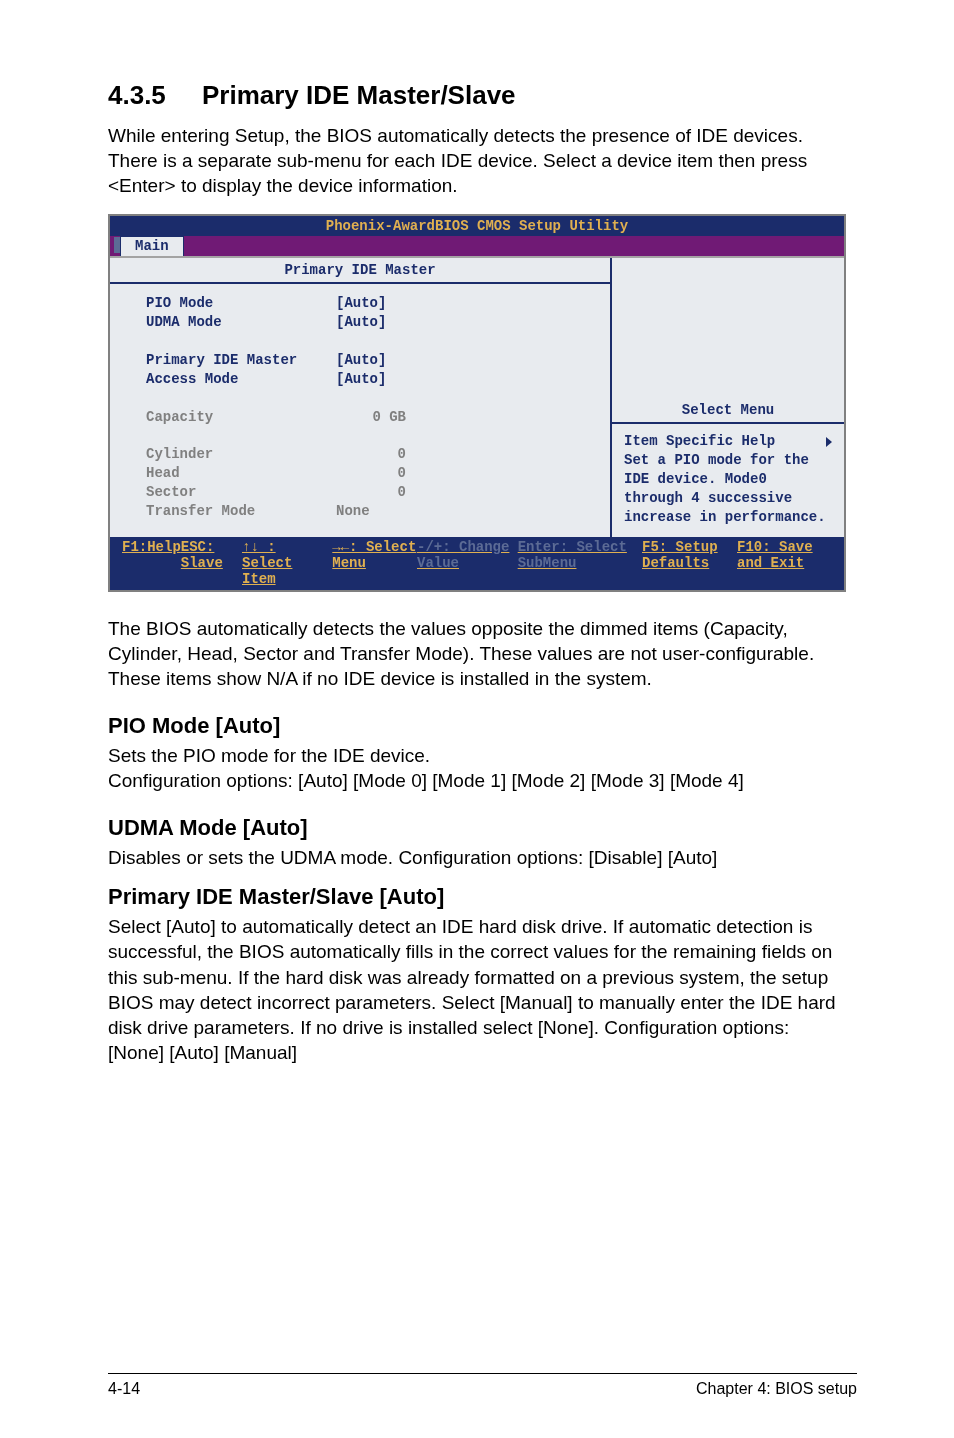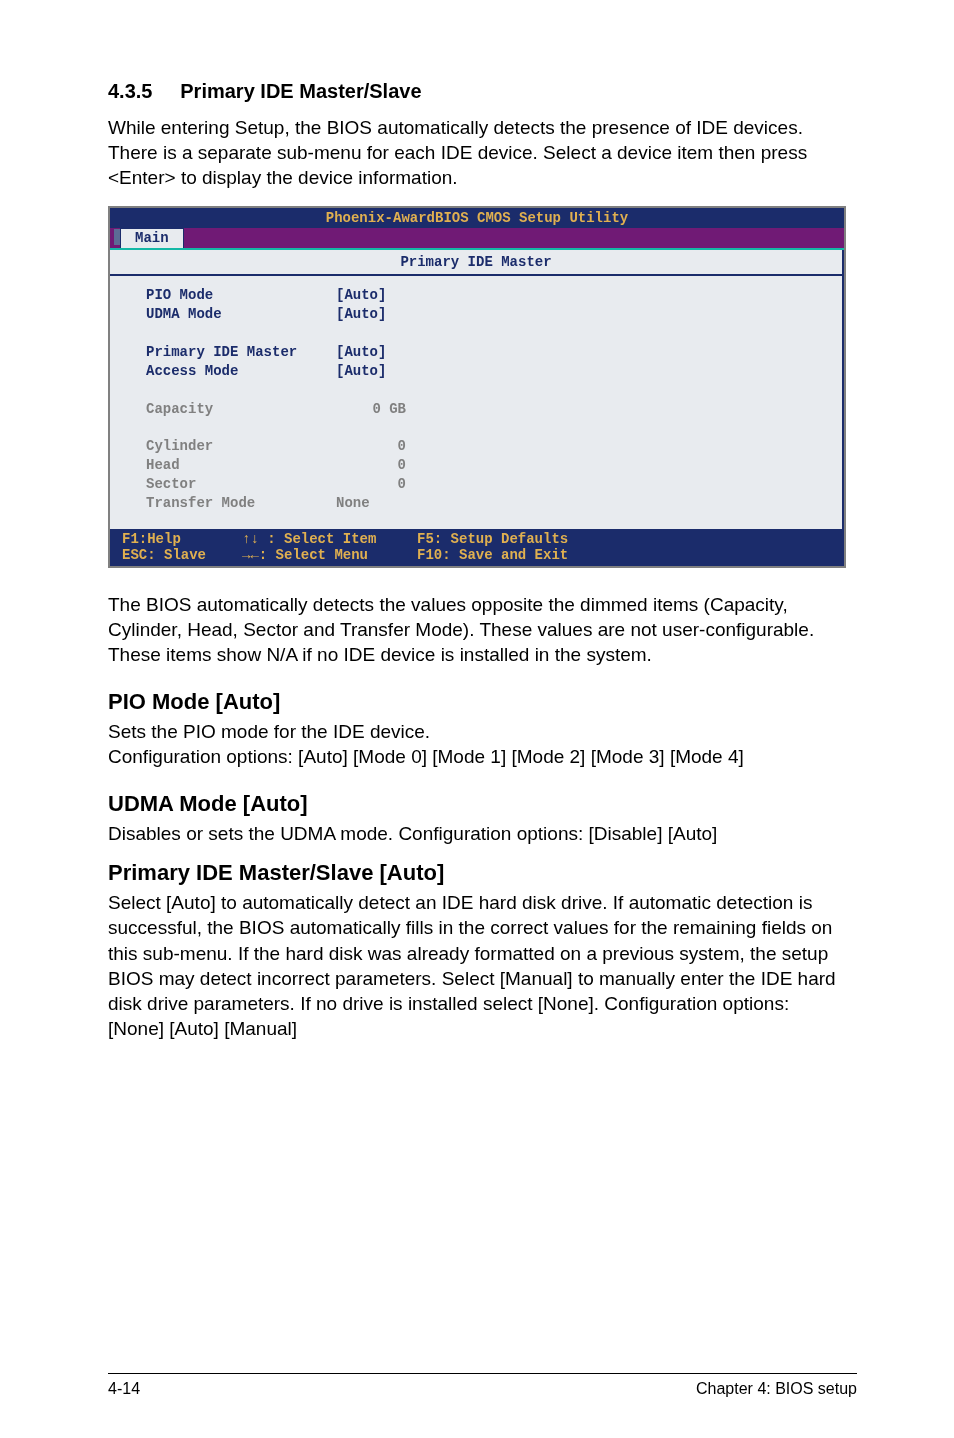--- a/index.html
+++ b/index.html
@@ -5,21 +5,21 @@
   * { margin: 0; padding: 0; box-sizing: border-box; }
   html, body { width: 954px; height: 1438px; }
   body {
     font-family: Arial, Helvetica, sans-serif;
     color: #000;
     background: #fff;
     padding: 80px 108px 0 108px;
     position: relative;
   }
   h2.section {
-    font-size: 20px;
+    font-size: 26px;
     font-weight: bold;
     margin-bottom: 12px;
   }
   p.body {
     font-size: 19px;
     line-height: 1.32;
     margin-bottom: 14px;
   }
   h3.sub {
     font-size: 22px;
@@ -64,21 +64,21 @@
     position: absolute;
     left: 4px;
     top: 1px;
     width: 8px;
     height: 16px;
     background: #5c6b95;
   }
   .bios-columns {
     display: flex;
     align-items: flex-end;
-    border-top: 2px solid #14b8a6;
+    border-top: 2px solid #a3a3a3;
   }
   .bios-left {
     flex: 1;
     border-right: 2px solid #1b2c6b;
     display: flex;
     flex-direction: column;
   }
   .bios-right {
     width: 232px;
     display: flex;
@@ -116,21 +116,21 @@
     border-left: 6px solid #1b2c6b;
     margin-right: 2px;
   }
   .bios-footer {
     background: #1b2c6b;
     color: #e0b050;
     padding: 2px 12px 3px 12px;
     font-weight: bold;
     display: flex;
   }
-  .bf-col { display: flex; flex-direction: column; }
+  .bf-col { display: flex; flex-direction: row; text-decoration: underline; }
   .bf-c1 { width: 120px; }
   .bf-c2 { width: 175px; }
   .bf-c3 .muted, .bf-c3 .m2 { color: #5c6b95; }
   .bf-c3 { width: 225px; }
   .bf-c4 { flex: 1; text-align: left; }
   .muted { color: #5c6b95; }
   .page-footer {
     position: absolute;
     bottom: 40px;
     left: 108px;
@@ -207,30 +207,44 @@
           <div class="bios-row">
             <span class="bios-label d">Sector</span>
             <span class="bios-val d numcol">0</span>
           </div>
           <div class="bios-row">
             <span class="bios-label d">Transfer Mode</span>
             <span class="bios-val d">None</span>
           </div>
         </div>
     </div>
+    <div class="bios-right">
+      <div class="col-header">Select Menu</div>
+      <div class="bios-right-body">
+        <div class="help-hdr">
+          <span>Item Specific Help</span>
+          <span class="help-arrow"></span>
+        </div>
+        <div>Set a PIO mode for the IDE device. Mode0 through 4 successive increase in performance.</div>
+      </div>
+    </div>
   </div>
   <div class="bios-footer">
     <div class="bf-col bf-c1">
       <span>F1:Help</span>
       <span>ESC: Slave</span>
     </div>
     <div class="bf-col bf-c2">
       <span>↑↓ : Select Item</span>
       <span>→←: Select Menu</span>
     </div>
+    <div class="bf-col bf-c3">
+      <span class="muted">-/+: Change Value</span>
+      <span class="muted">Enter: Select SubMenu</span>
+    </div>
     <div class="bf-col bf-c4">
       <span>F5: Setup Defaults</span>
       <span>F10: Save and Exit</span>
     </div>
   </div>
 </div>
 
 <p class="body">The BIOS automatically detects the values opposite the dimmed items (Capacity, Cylinder, Head, Sector and Transfer Mode). These values are not user-configurable. These items show N/A if no IDE device is installed in the system.</p>
 
 <h3 class="sub">PIO Mode [Auto]</h3>

